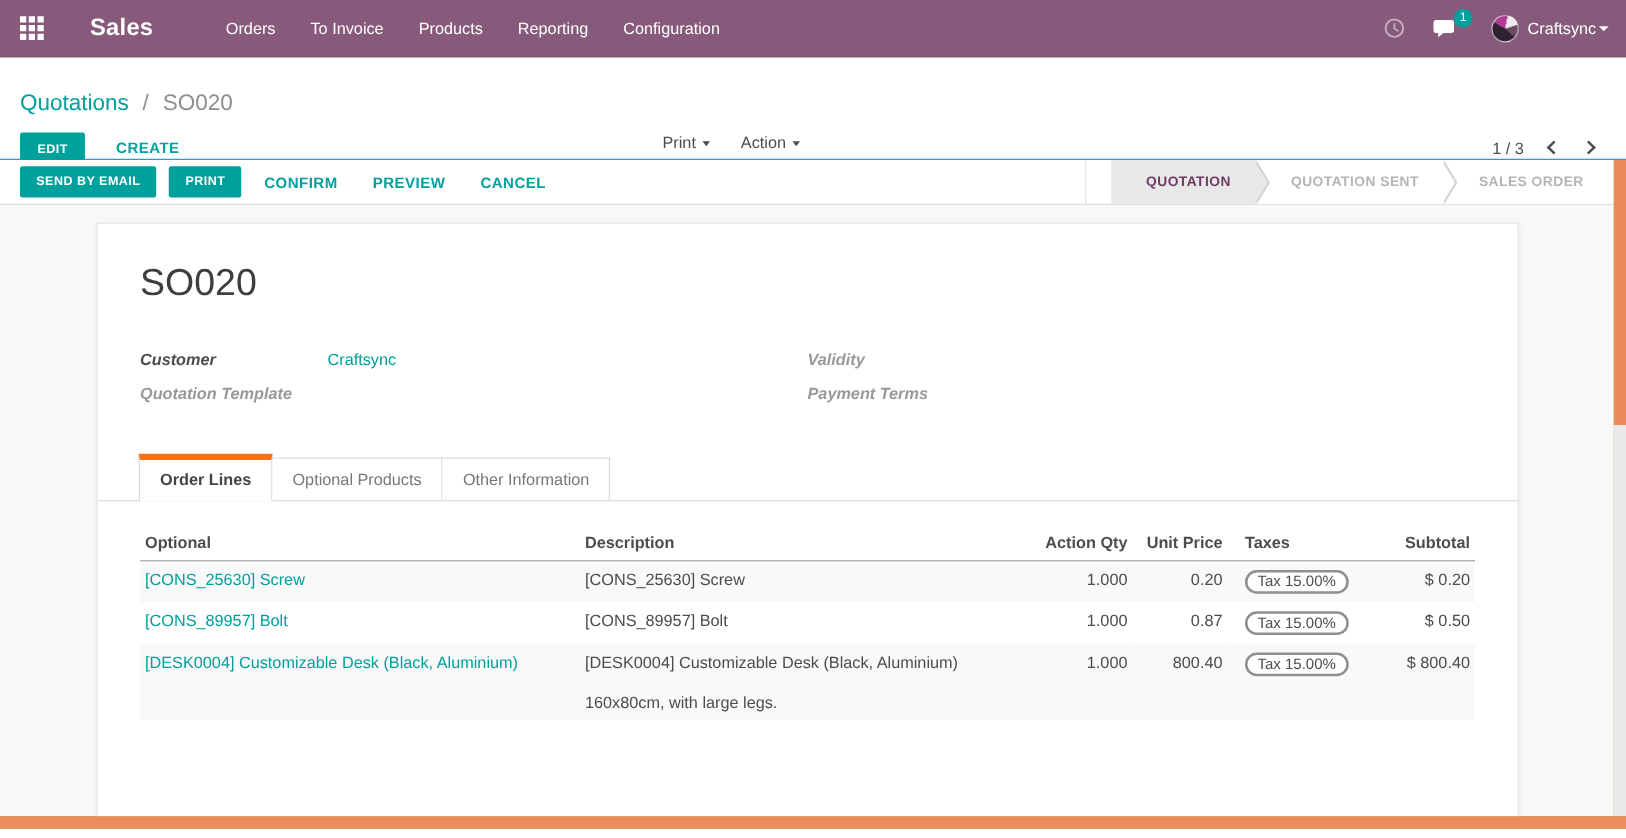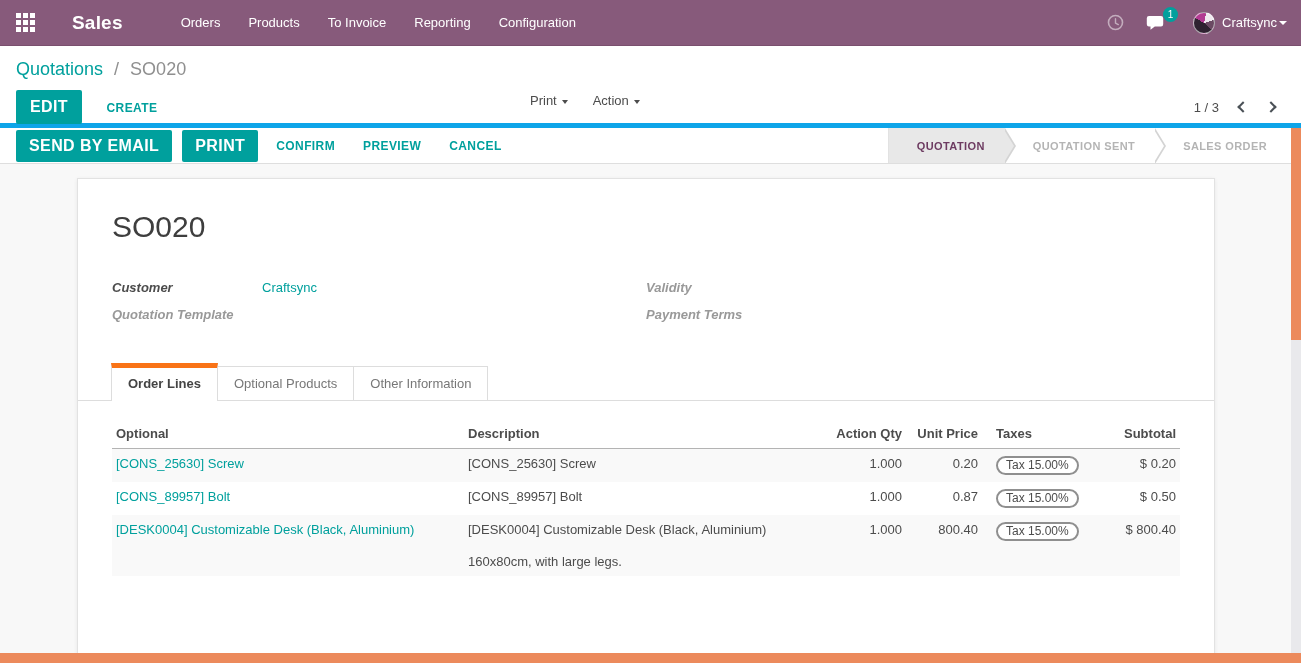--- a/index.html
+++ b/index.html
@@ -26,48 +26,48 @@
             background:conic-gradient(from 210deg, #2f2230 0 25%, #b23a92 25% 45%, #efe9ef 45% 62%, #6b4a63 62% 78%, #2f2230 78% 100%);
             border:1px solid rgba(255,255,255,0.6); cursor:pointer; }
   .user-name { color:#fff; font-size:13px; margin-left:7px; cursor:pointer; }
   .caret-down { display:inline-block; width:0; height:0; border-left:4px solid transparent;
                 border-right:4px solid transparent; border-top:4px solid currentColor;
                 margin-left:5px; vertical-align:middle; }
   .user-caret { color:#fff; margin-left:2px; }
 
   
   .control-panel { position:absolute; top:46px; left:0; right:0; height:82px; background:#fff;
-                   border-bottom:5px solid #0ea5e9; padding:13px 16px 0; }
+                   border-bottom:1px solid #0ea5e9; padding:26px 16px 0; }
   .bc-row { font-size:18px; }
   .bc-link { color:#00A09D; cursor:pointer; }
   .bc-sep { color:#8f8f8f; margin:0 6px; }
   .bc-current { color:#8f8f8f; }
   .cp-row2 { position:relative; margin-top:10px; display:flex; align-items:center; }
   .btn { border:none; cursor:pointer; font-family:inherit; }
-  .btn-primary { background:#00A09D; color:#fff; font-size:16px; font-weight:700;
+  .btn-primary { background:#00A09D; color:#fff; font-size:10px; font-weight:700;
                  padding:8px 14px; letter-spacing:0.4px; border-radius:2px; }
   .btn-flat { background:transparent; color:#00A09D; font-size:12px; font-weight:700;
               padding:8px 4px; letter-spacing:0.4px; }
   .cp-left .btn-flat { margin-left:16px; }
   .cp-center { position:absolute; left:514px; top:3px; font-size:13px; color:#4c4c4c; }
   .cp-center .dd { cursor:pointer; margin-right:22px; }
   .cp-center .caret-down { border-top-color:#4c4c4c; border-left-width:3.5px; border-right-width:3.5px; }
   .cp-right { margin-left:auto; display:flex; align-items:center; font-size:13px; color:#4c4c4c; padding-right:10px; }
   .chev { display:inline-block; width:8px; height:8px; border-left:2.5px solid #4a5056; border-bottom:2.5px solid #4a5056; cursor:pointer; }
   .chev-left  { transform:rotate(45deg);  margin-left:20px; }
   .chev-right { transform:rotate(-135deg); margin-left:20px; }
 
   
   .statusbar { position:absolute; top:128px; left:0; right:10px; height:36px; background:#fff;
                border-bottom:1px solid #dedede; display:flex; justify-content:space-between;
                align-items:center; padding-left:16px; overflow:hidden; }
   .sb-buttons { display:flex; align-items:center; }
   .sb-buttons .btn-primary { margin-right:10px; padding:7px 13px; }
   .sb-buttons .btn-flat { margin-right:12px; padding:7px 8px; }
-  .sb-status { display:flex; height:35px; align-items:stretch; border-left:1px solid #e2e2e2; }
+  .sb-status { display:flex; height:35px; align-items:stretch; border-left:1px solid #e2e2e2;padding-left:20px; }
   .step { position:relative; display:flex; align-items:center; padding:0 20px 0 28px;
           font-size:11px; font-weight:700; letter-spacing:0.4px; color:#b4b4b4;
           background:#fff; cursor:pointer; }
   .step::before { content:""; position:absolute; left:100%; top:50%; transform:translateY(-50%);
                   border-top:18px solid transparent; border-bottom:18px solid transparent;
                   border-left:11px solid #d4d4d4; z-index:1; }
   .step::after  { content:""; position:absolute; left:100%; top:50%; transform:translateY(-50%) translateX(-2px);
                   border-top:18px solid transparent; border-bottom:18px solid transparent;
                   border-left:11px solid #fff; z-index:2; }
   .step.active { background:#e8e8e8; color:#6D3B61; }
@@ -135,22 +135,22 @@
           <span></span>
           <span></span>
           <span></span>
           <span></span>
           <span></span>
           <span></span>
       </div>
       <div class="brand">Sales</div>
       <nav class="menu">
         <a>Orders</a>
+        <a>To Invoice</a>
         <a>Products</a>
-        <a>To Invoice</a>
         <a>Reporting</a>
         <a>Configuration</a>
       </nav>
     </div>
     <div class="nav-right">
       <div class="icon-btn">
         <svg class="nav-svg" width="17" height="17" viewBox="0 0 17 17">
           <circle cx="8.5" cy="8.5" r="7" fill="none" stroke="rgba(255,255,255,0.5)" stroke-width="1.6"></circle>
           <path d="M8.5 4.8 V9 l2.8 1.6" fill="none" stroke="rgba(255,255,255,0.5)" stroke-width="1.4" stroke-linecap="round"></path>
         </svg>

